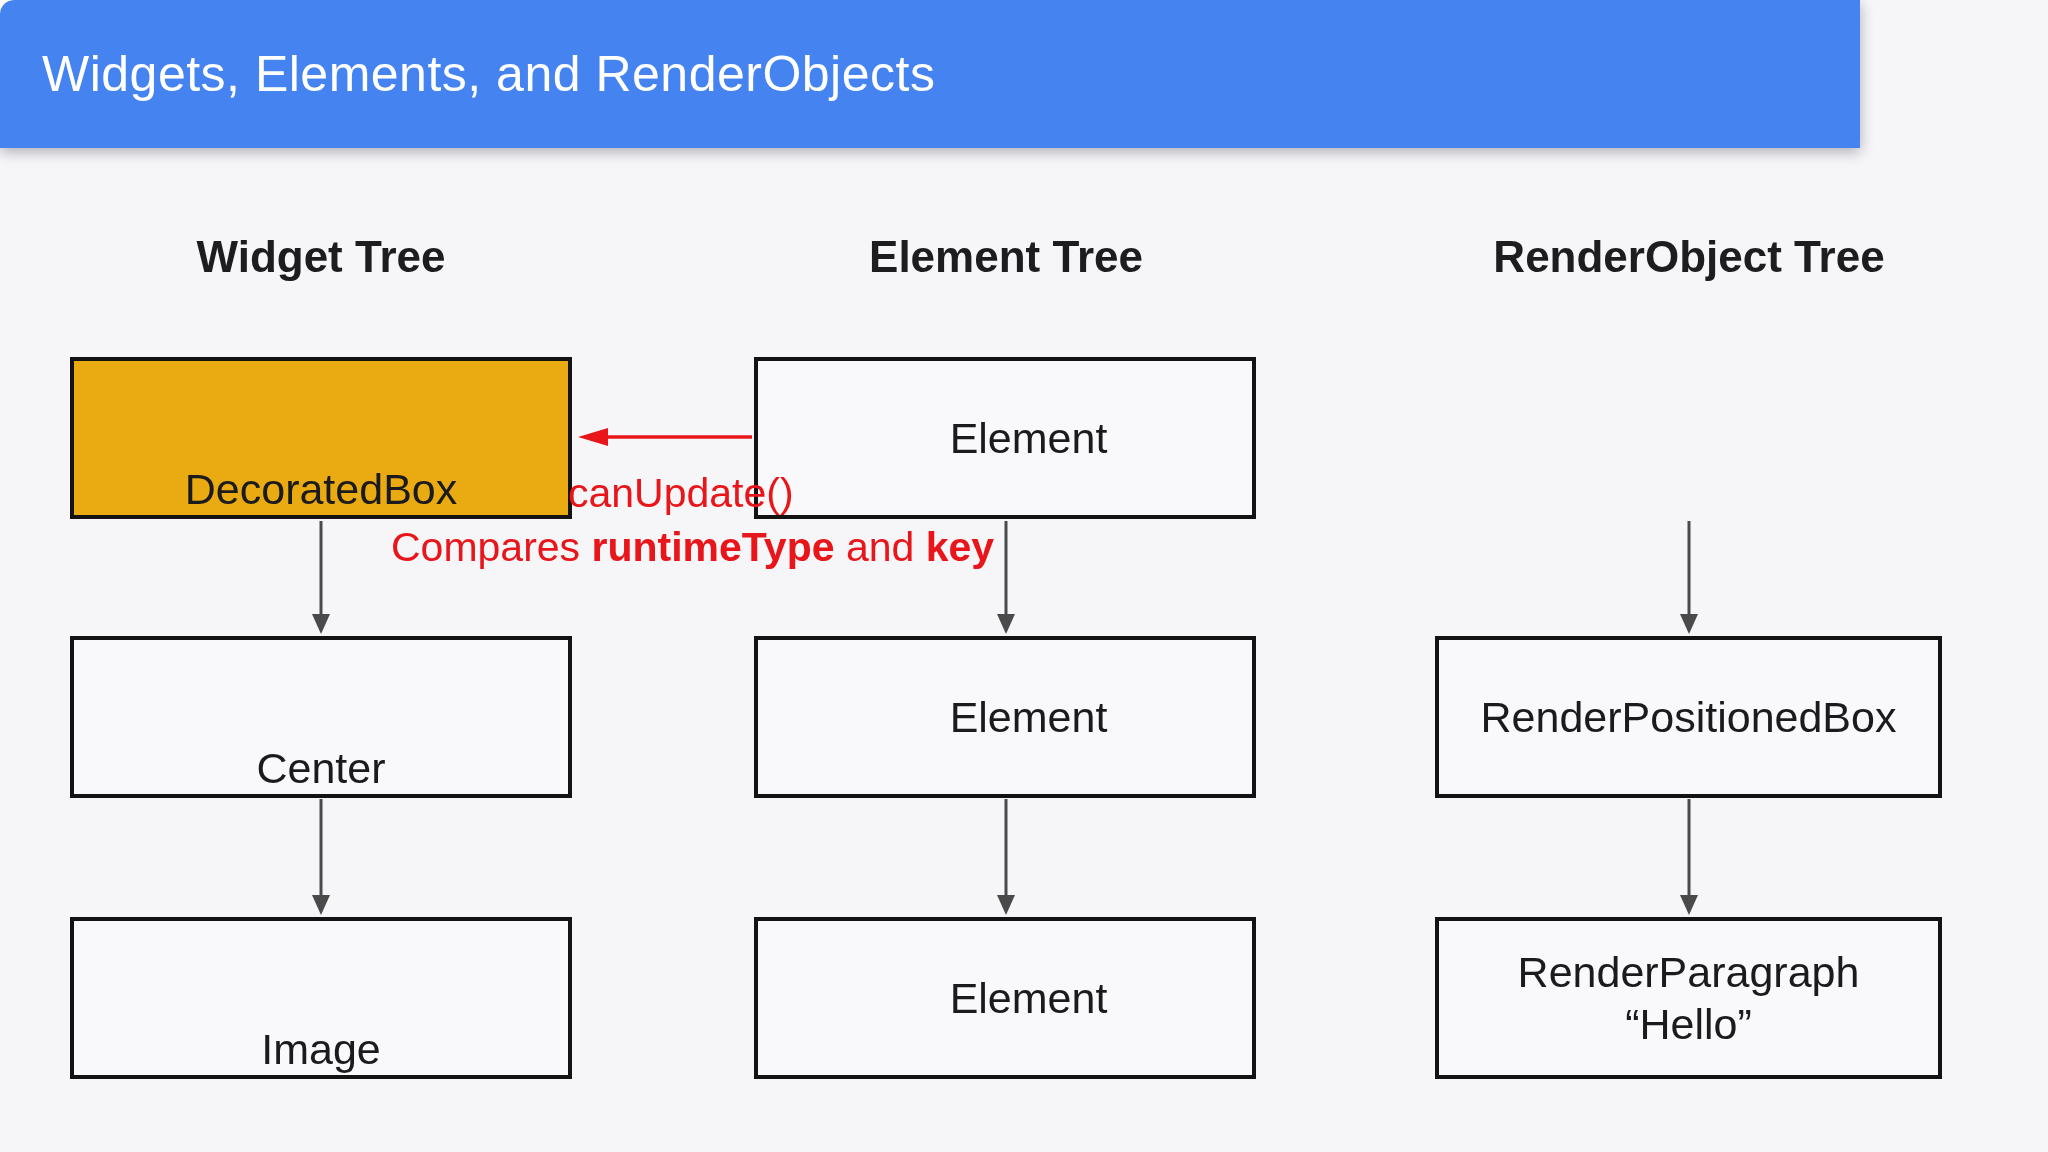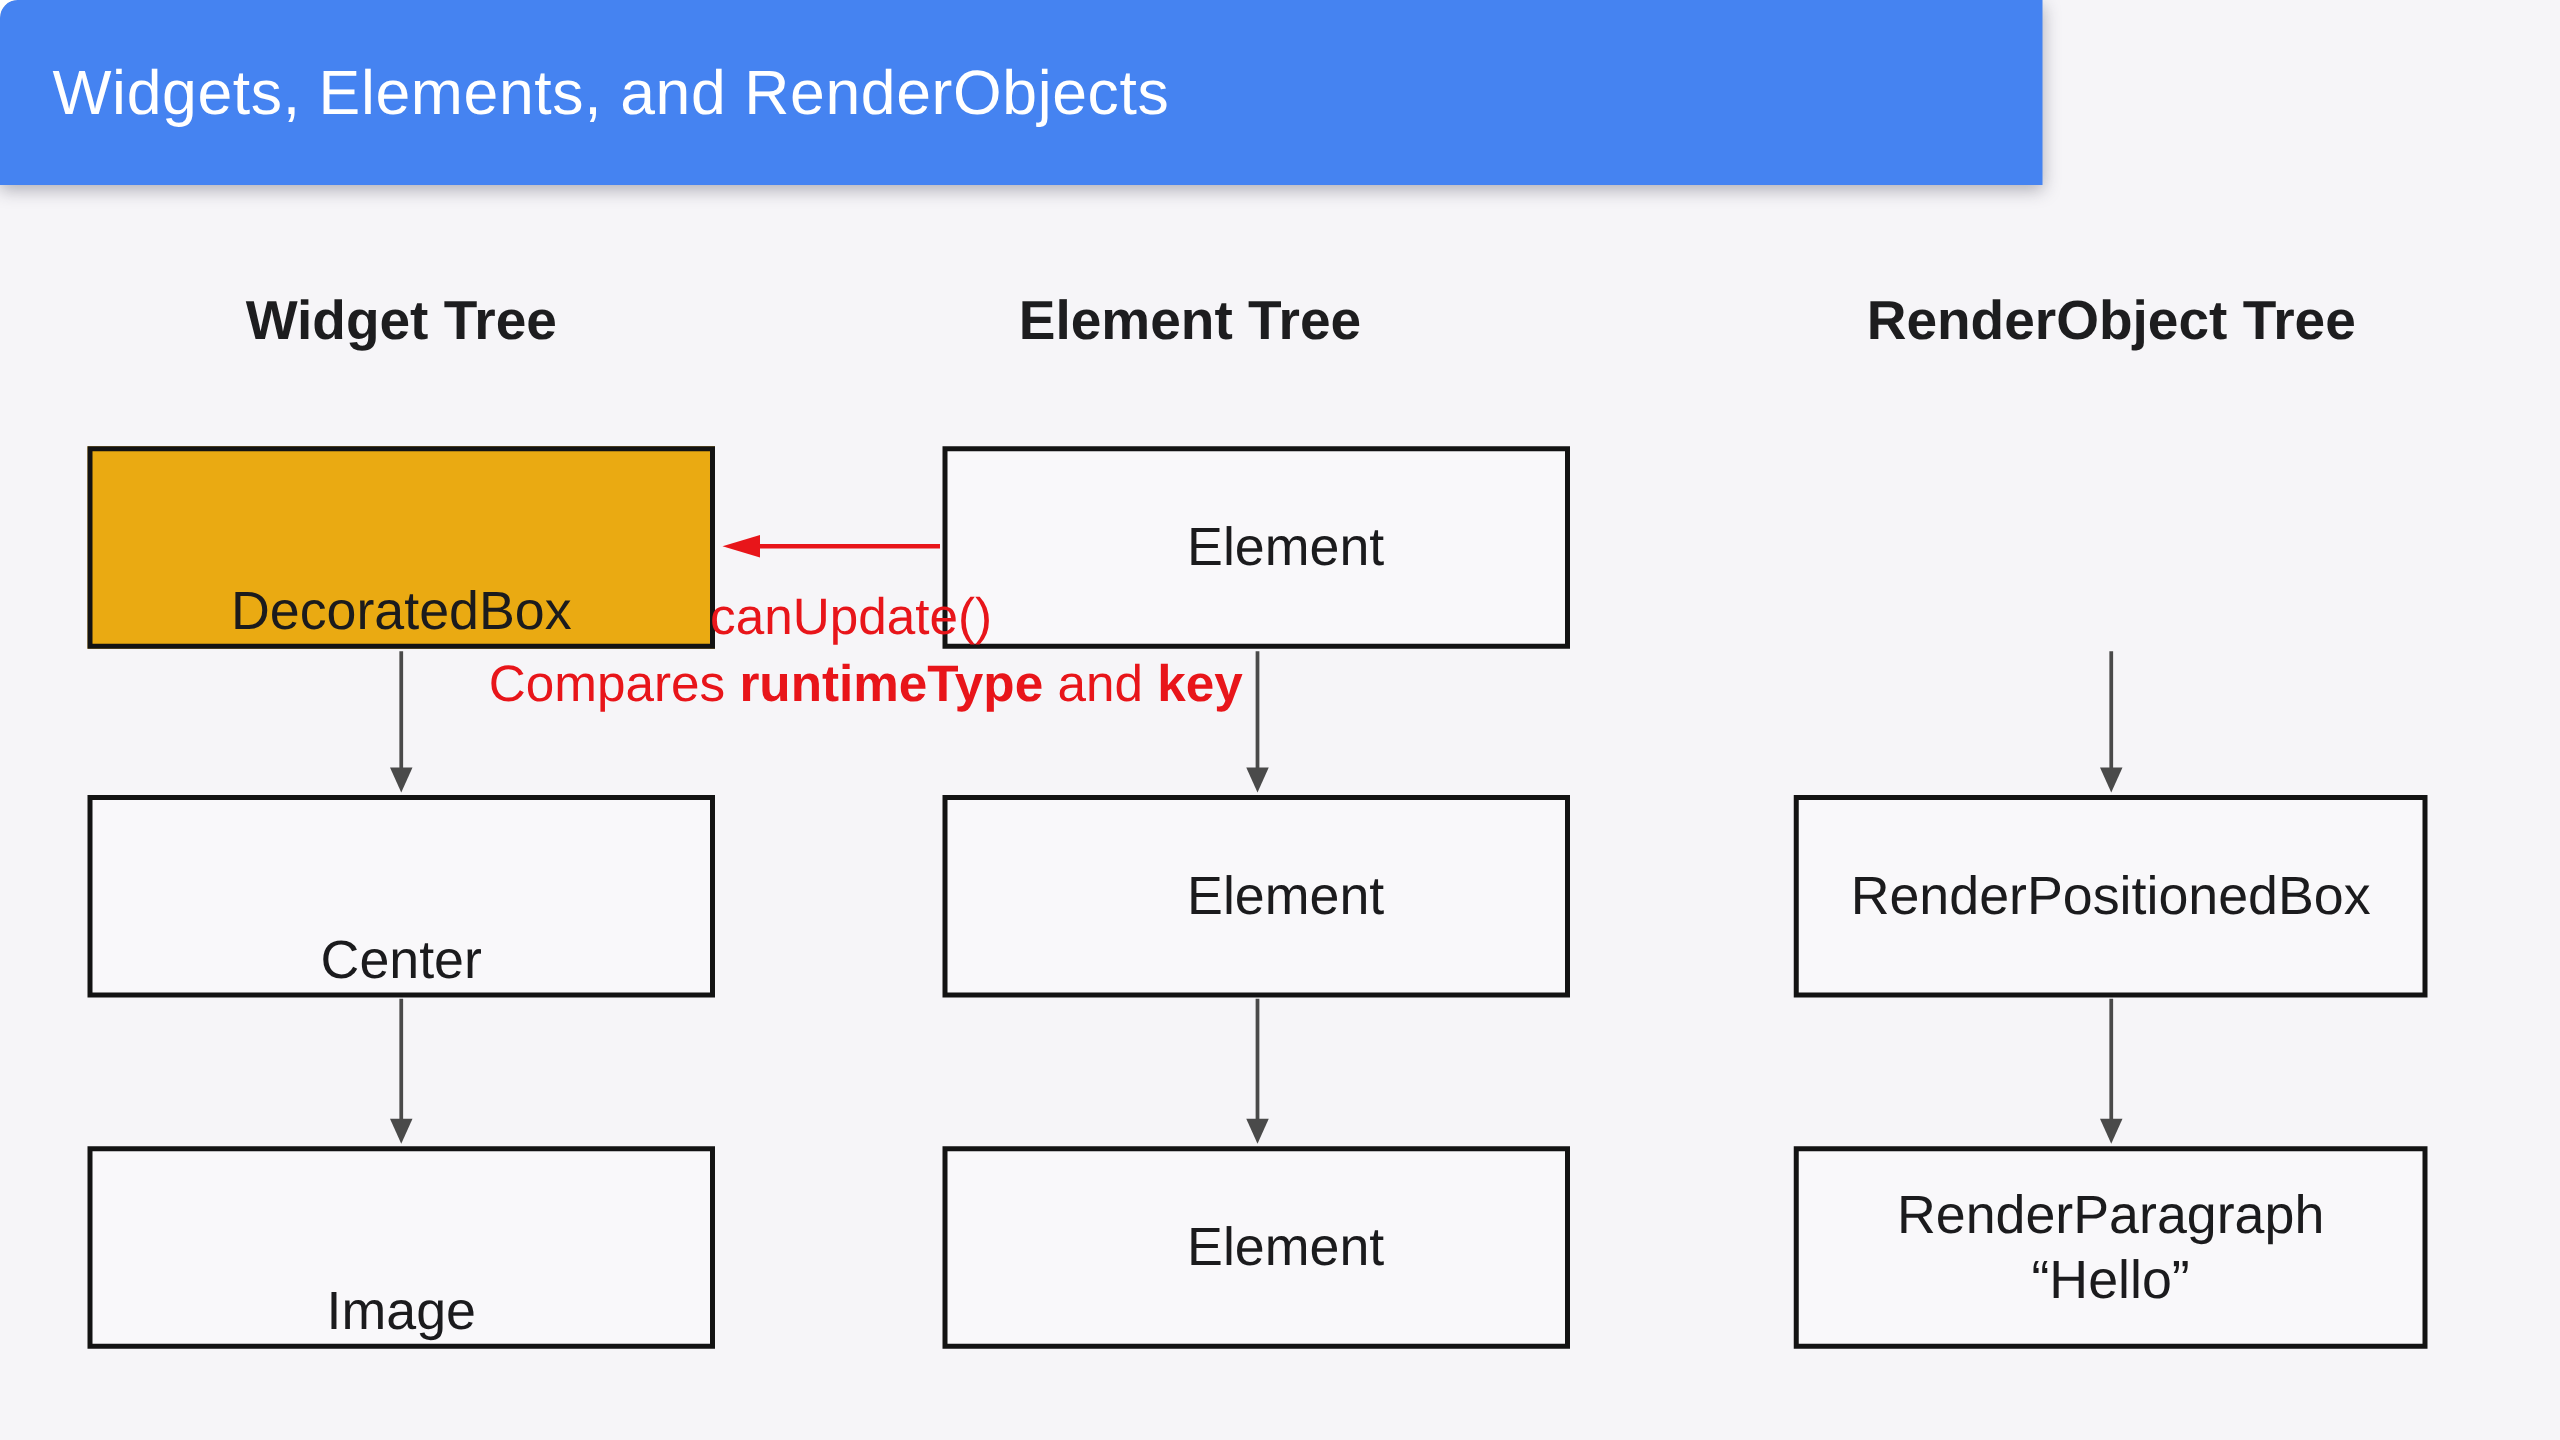--- a/index.html
+++ b/index.html
@@ -13,21 +13,21 @@
     width: 2048px;
     height: 1152px;
     background: var(--canvas-bg, #F6F5F8);
     border-top-left-radius: 14px;
     overflow: hidden;
   }
   
   .appbar {
     position: absolute;
     left: 0; top: 0;
-    width: 1634px;
+    width: 1860px;
     height: 148px;
     background: var(--header-blue, #4583F1);
     border-top-left-radius: 14px;
     box-shadow: 0 4px 14px rgba(40, 40, 60, 0.35);
     display: flex;
     align-items: center;
     z-index: 5;
   }
   .appbar h1 {
     margin: 0;
@@ -42,21 +42,21 @@
     position: absolute;
     top: 232px;
     transform: translateX(-50%);
     font-size: 44px;
     font-weight: 700;
     color: #1d1d1f;
     white-space: nowrap;
     z-index: 3;
   }
   .tt1 { left: 321px; }
-  .tt2 { left: 952px; }
+  .tt2 { left: 1006px; }
   .tt3 { left: 1689px; }
   
   .node {
     position: absolute;
     box-sizing: border-box;
     width: 502px;
     height: 162px;
     border: 4px solid var(--node-border, #131313);
     background: var(--node-fill, #F9F8FA);
     display: flex;

